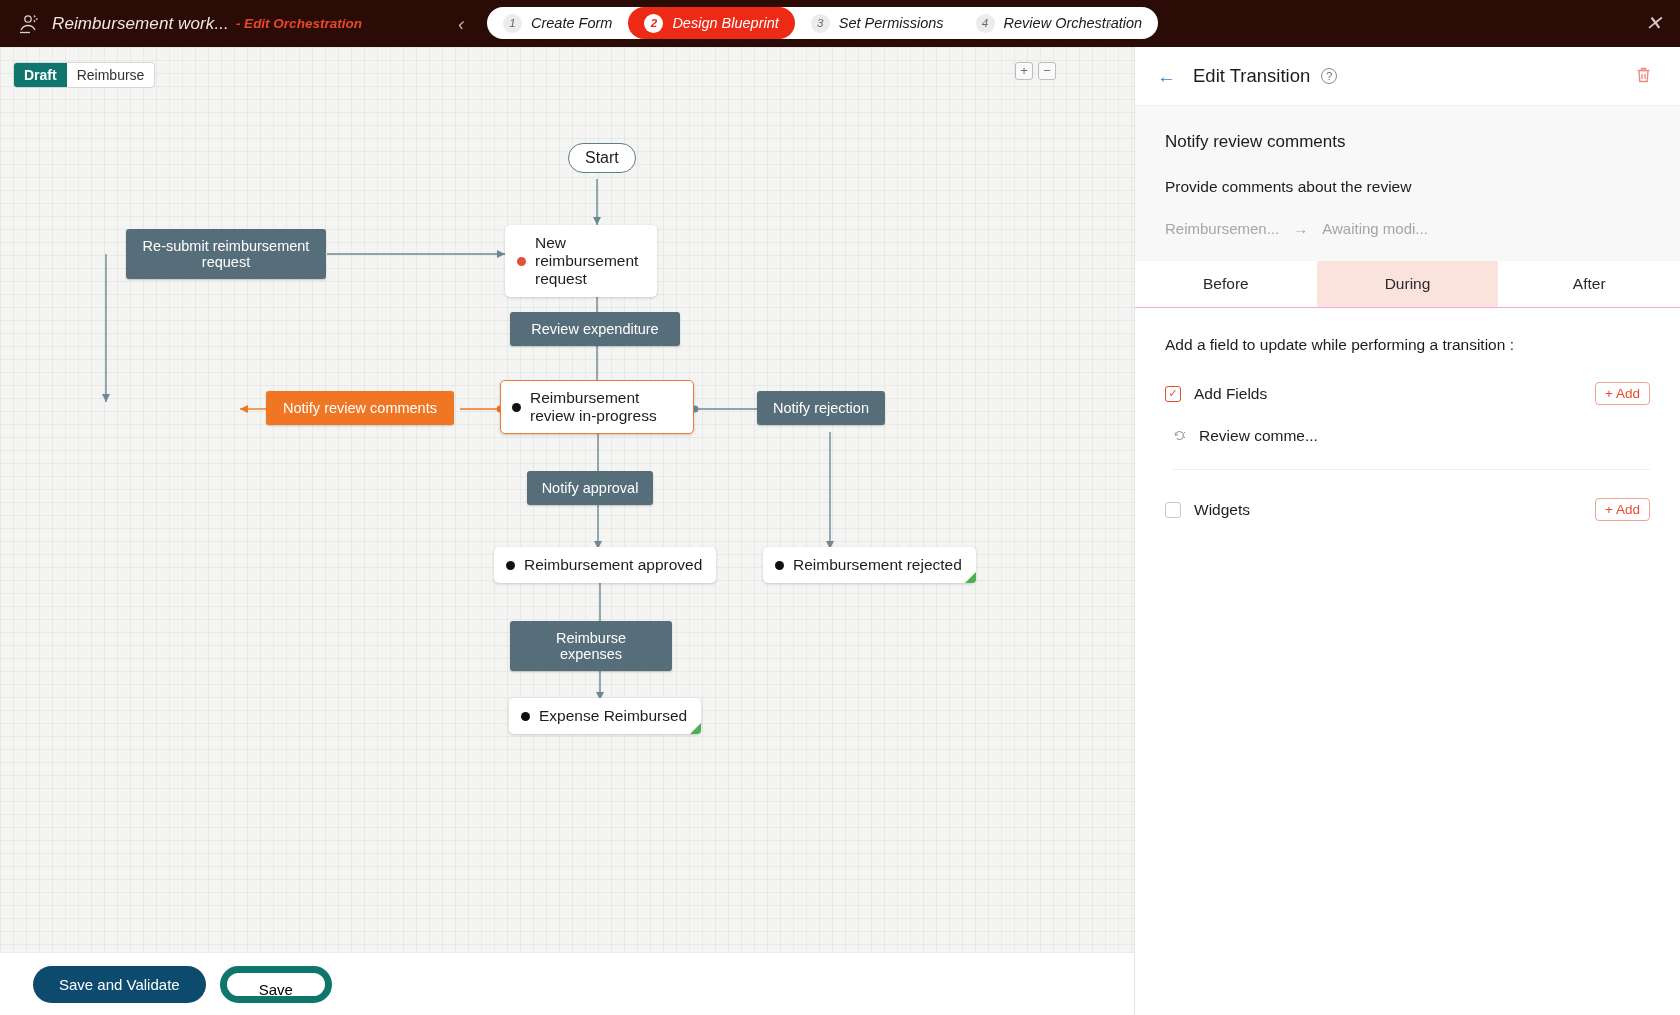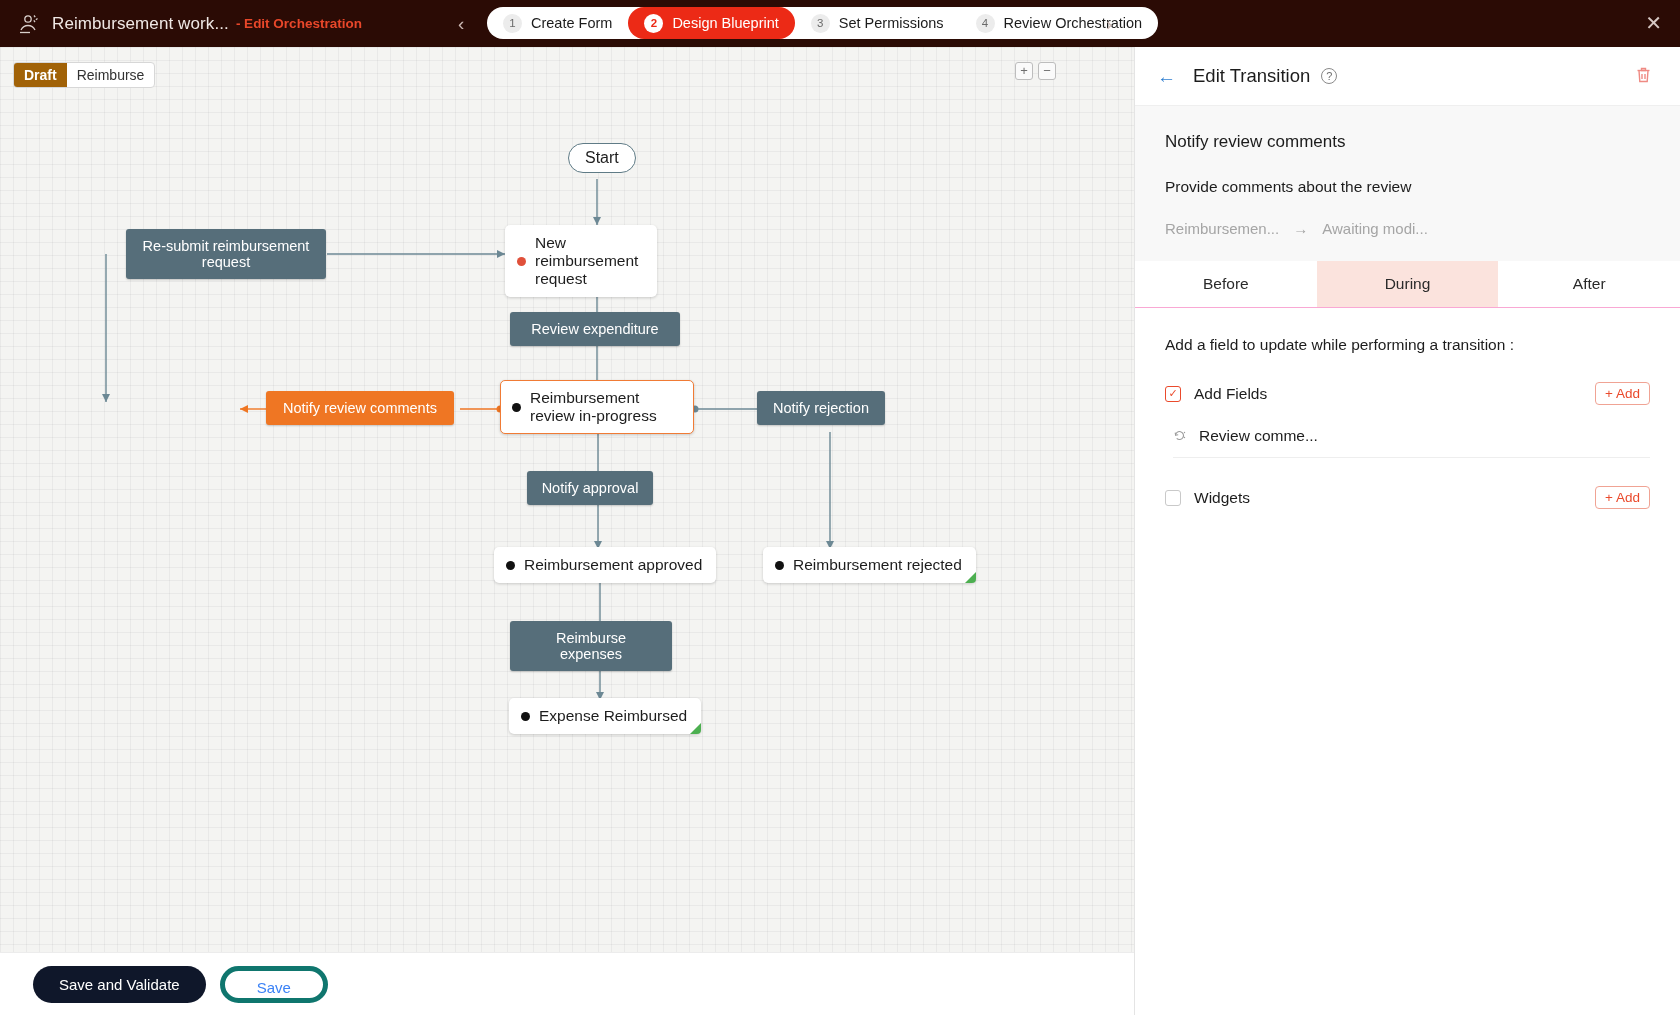--- a/index.html
+++ b/index.html
@@ -8,21 +8,21 @@
     font-family: "Liberation Sans", sans-serif;
     overflow: hidden;
     background: #ffffff;
   }
 
   
   .topbar {
     position: absolute; left: 0; top: 0;
     width: 1680px; height: 47px;
     background: #2b0b05;
-    display: flex; align-items: center;
+    display: flex; align-items: center; font-style: italic;
   }
   .tb-logo {
     margin-left: 14px; width: 30px; height: 30px;
     display: flex; align-items: center; justify-content: center;
     color: #d9cfcb;
   }
   .tb-title {
     margin-left: 8px;
     font-size: 17px; color: #efe7e4; letter-spacing: .1px;
   }
@@ -71,21 +71,21 @@
     background-size: 13px 13px;
     overflow: hidden;
   }
   .pubtoggle {
     position: absolute; left: 13px; top: 15px;
     height: 26px; display: flex;
     border: 1px solid #d7d7d7; border-radius: 4px; overflow: hidden;
     background: #fff; font-size: 14px;
   }
   .pubtoggle .seg { padding: 0 10px; display: flex; align-items: center; cursor: pointer; color: #333; }
-  .pubtoggle .seg.on { background: #a16207; color: #fff; font-weight: 600; }
+  .pubtoggle .seg.on { background: #0f766e; color: #fff; font-weight: 600; }
 
   .zoomctl { position: absolute; right: 78px; top: 15px; display: flex; gap: 5px; }
   .zoomctl .zb {
     width: 18px; height: 18px; border: 1px solid #bdbdbd; border-radius: 3px;
     background: #fafafa; color: #6e6e6e; font-size: 13px; line-height: 15px;
     text-align: center; cursor: pointer;
   }
 
   
   .flow { position: absolute; left: 0; top: 0; width: 1134px; height: 905px; }
@@ -127,26 +127,26 @@
   .trans.hot { background: #ef7623; }
 
   
   .bottombar {
     position: absolute; left: 0; top: 952px;
     width: 1134px; height: 63px;
     background: #ffffff; border-top: 1px solid #ececec;
     display: flex; align-items: center; gap: 14px; padding-left: 33px;
   }
   .btn-primary {
-    background: #0f172a; color: #fff; border: none; border-radius: 19px;
+    background: #0c4a6e; color: #fff; border: none; border-radius: 19px;
     height: 37px; padding: 0 26px; font-size: 15px; cursor: pointer;
     font-family: inherit;
   }
   .btn-ghost {
-    background: #fff; color: #3b82f6; border: 5px solid #0f766e; border-radius: 19px;
+    background: #fff; color: #000000; border: 7px solid #0f766e; border-radius: 19px;
     height: 37px; padding: 8px 32px; font-size: 15px; cursor: pointer;
     font-family: inherit;
   }
 
   
   .panel {
     position: absolute; left: 1134px; top: 47px;
     width: 546px; height: 968px;
     background: #ffffff; border-left: 1px solid #e4e4e4;
   }
@@ -193,21 +193,21 @@
   .cb.checked { border-color: #ea4a2c; color: #ea4a2c; }
   .field-row .lbl { margin-left: 13px; font-size: 15.5px; color: #1d1d1d; }
   .add-btn {
     margin-left: auto; color: #ea4a2c; border: 1px solid #f0a394;
     border-radius: 4px; font-size: 13.5px; padding: 3px 9px;
     background: #fff; cursor: pointer; font-family: inherit;
   }
 
   .sub-row {
     display: flex; align-items: center; margin: 22px 0 0 8px;
-    padding-bottom: 12px; border-bottom: 1px solid #eeeeee;
+    padding-bottom: 24px; border-bottom: 1px solid #eeeeee;
   }
   .sub-row .rico { color: #9b9b9b; font-size: 13px; width: 17px; }
   .sub-row .lbl { margin-left: 9px; font-size: 15.5px; color: #1d1d1d; }
 </style>
 </head>
 <body>
 
 <div class="topbar">
   <div class="tb-logo">
     <svg width="24" height="24" viewBox="0 0 24 24" fill="none" stroke="currentColor" stroke-width="1.3">

